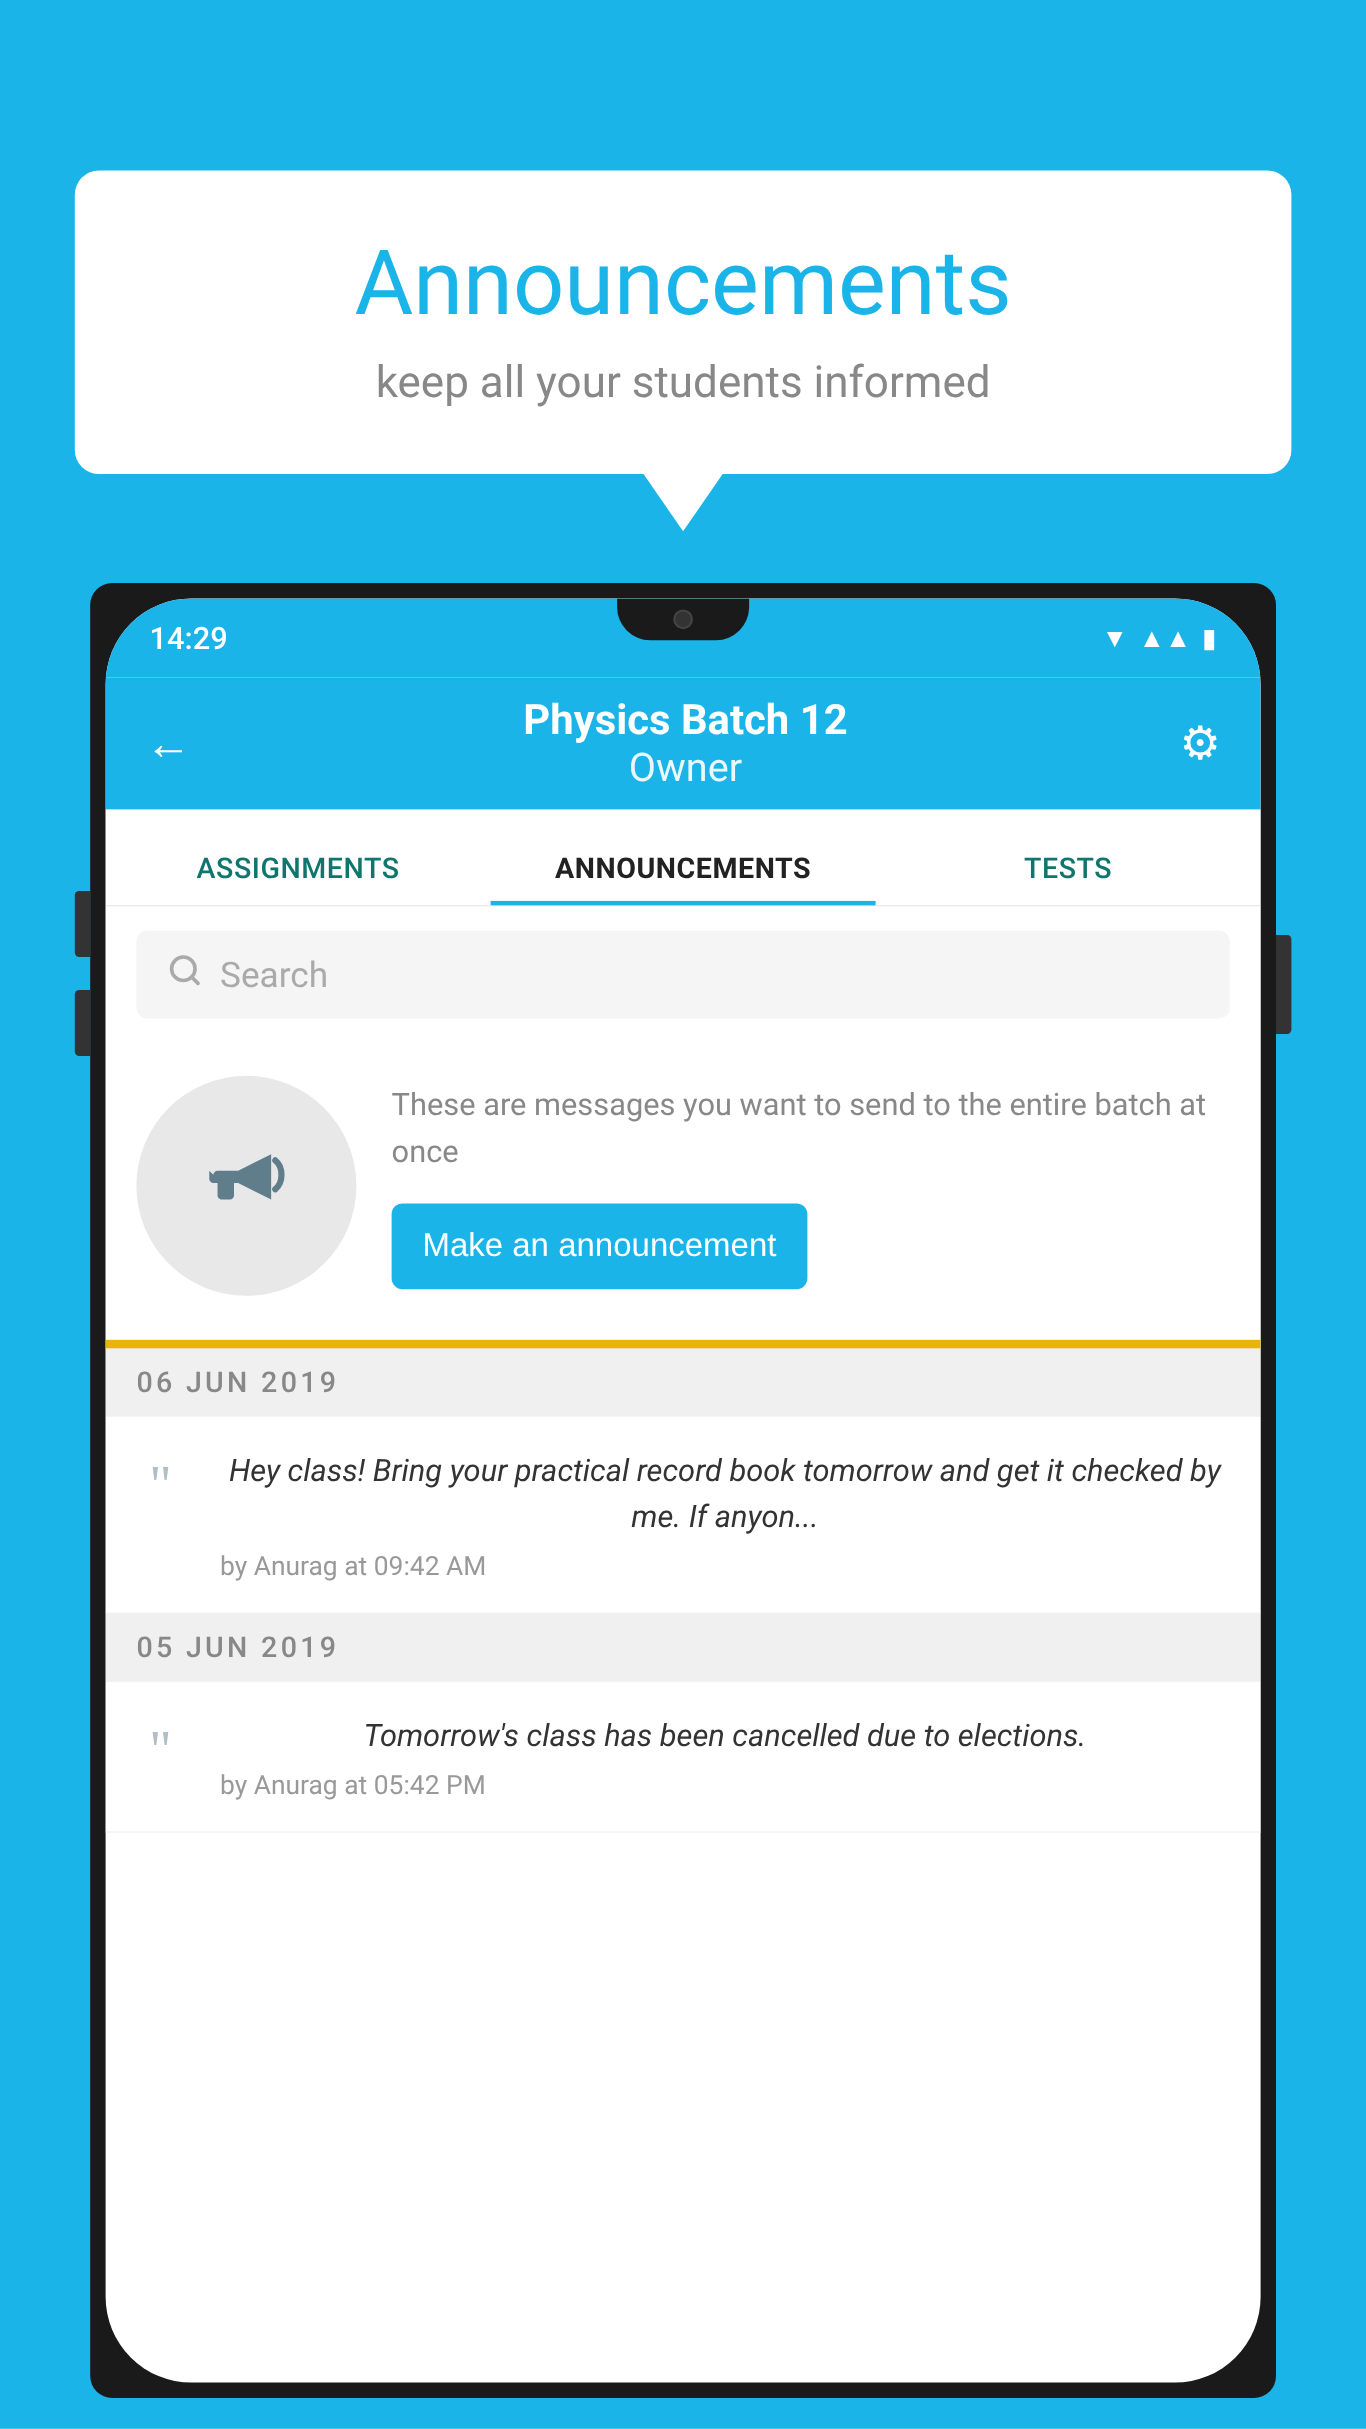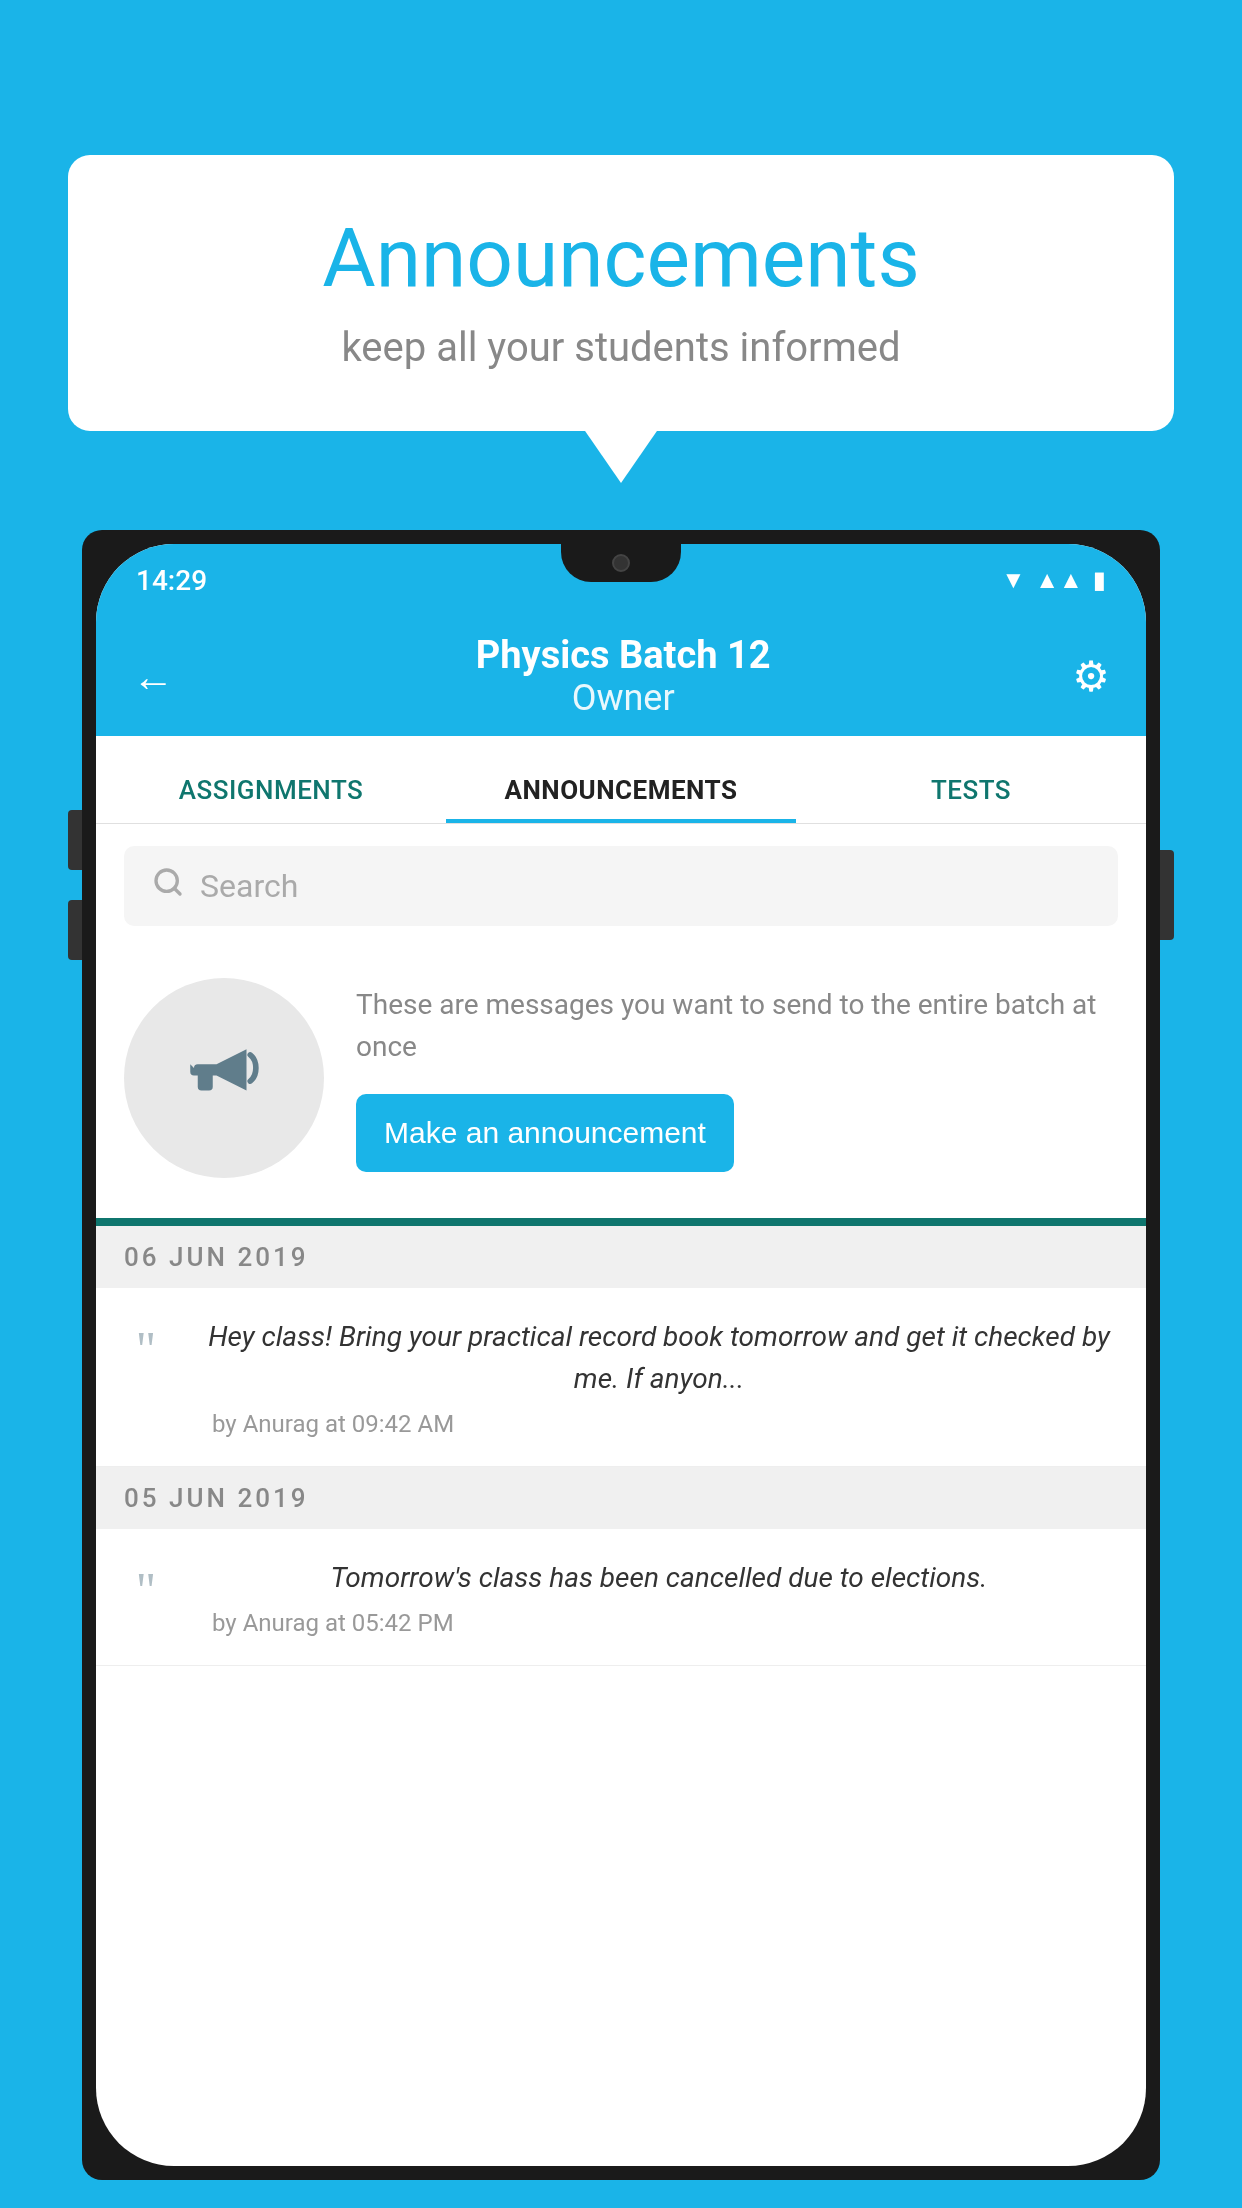--- a/index.html
+++ b/index.html
@@ -210,21 +210,21 @@
       color: #aaa;
     }
 
     
     .promo-section {
       background: white;
       padding: 30px 28px 40px 28px;
       display: flex;
       align-items: center;
       gap: 32px;
-      border-bottom: 8px solid #0f766e;
+      border-bottom: 8px solid #eab308;
     }
     .promo-icon-circle {
       width: 200px;
       height: 200px;
       background: #e8e8e8;
       border-radius: 50%;
       display: flex;
       align-items: center;
       justify-content: center;
       flex-shrink: 0;
@@ -290,21 +290,20 @@
       font-size: 28px;
       color: #333;
       font-style: italic;
       line-height: 1.5;
       margin-bottom: 10px;
       text-align: center;
     }
     .announcement-meta {
       font-size: 24px;
       color: #999;
-      margin-left: 12px;
     }
 
     
     .side-button-left {
       position: absolute;
       left: -14px;
       top: 280px;
       width: 14px;
       height: 60px;
       background: #333;

